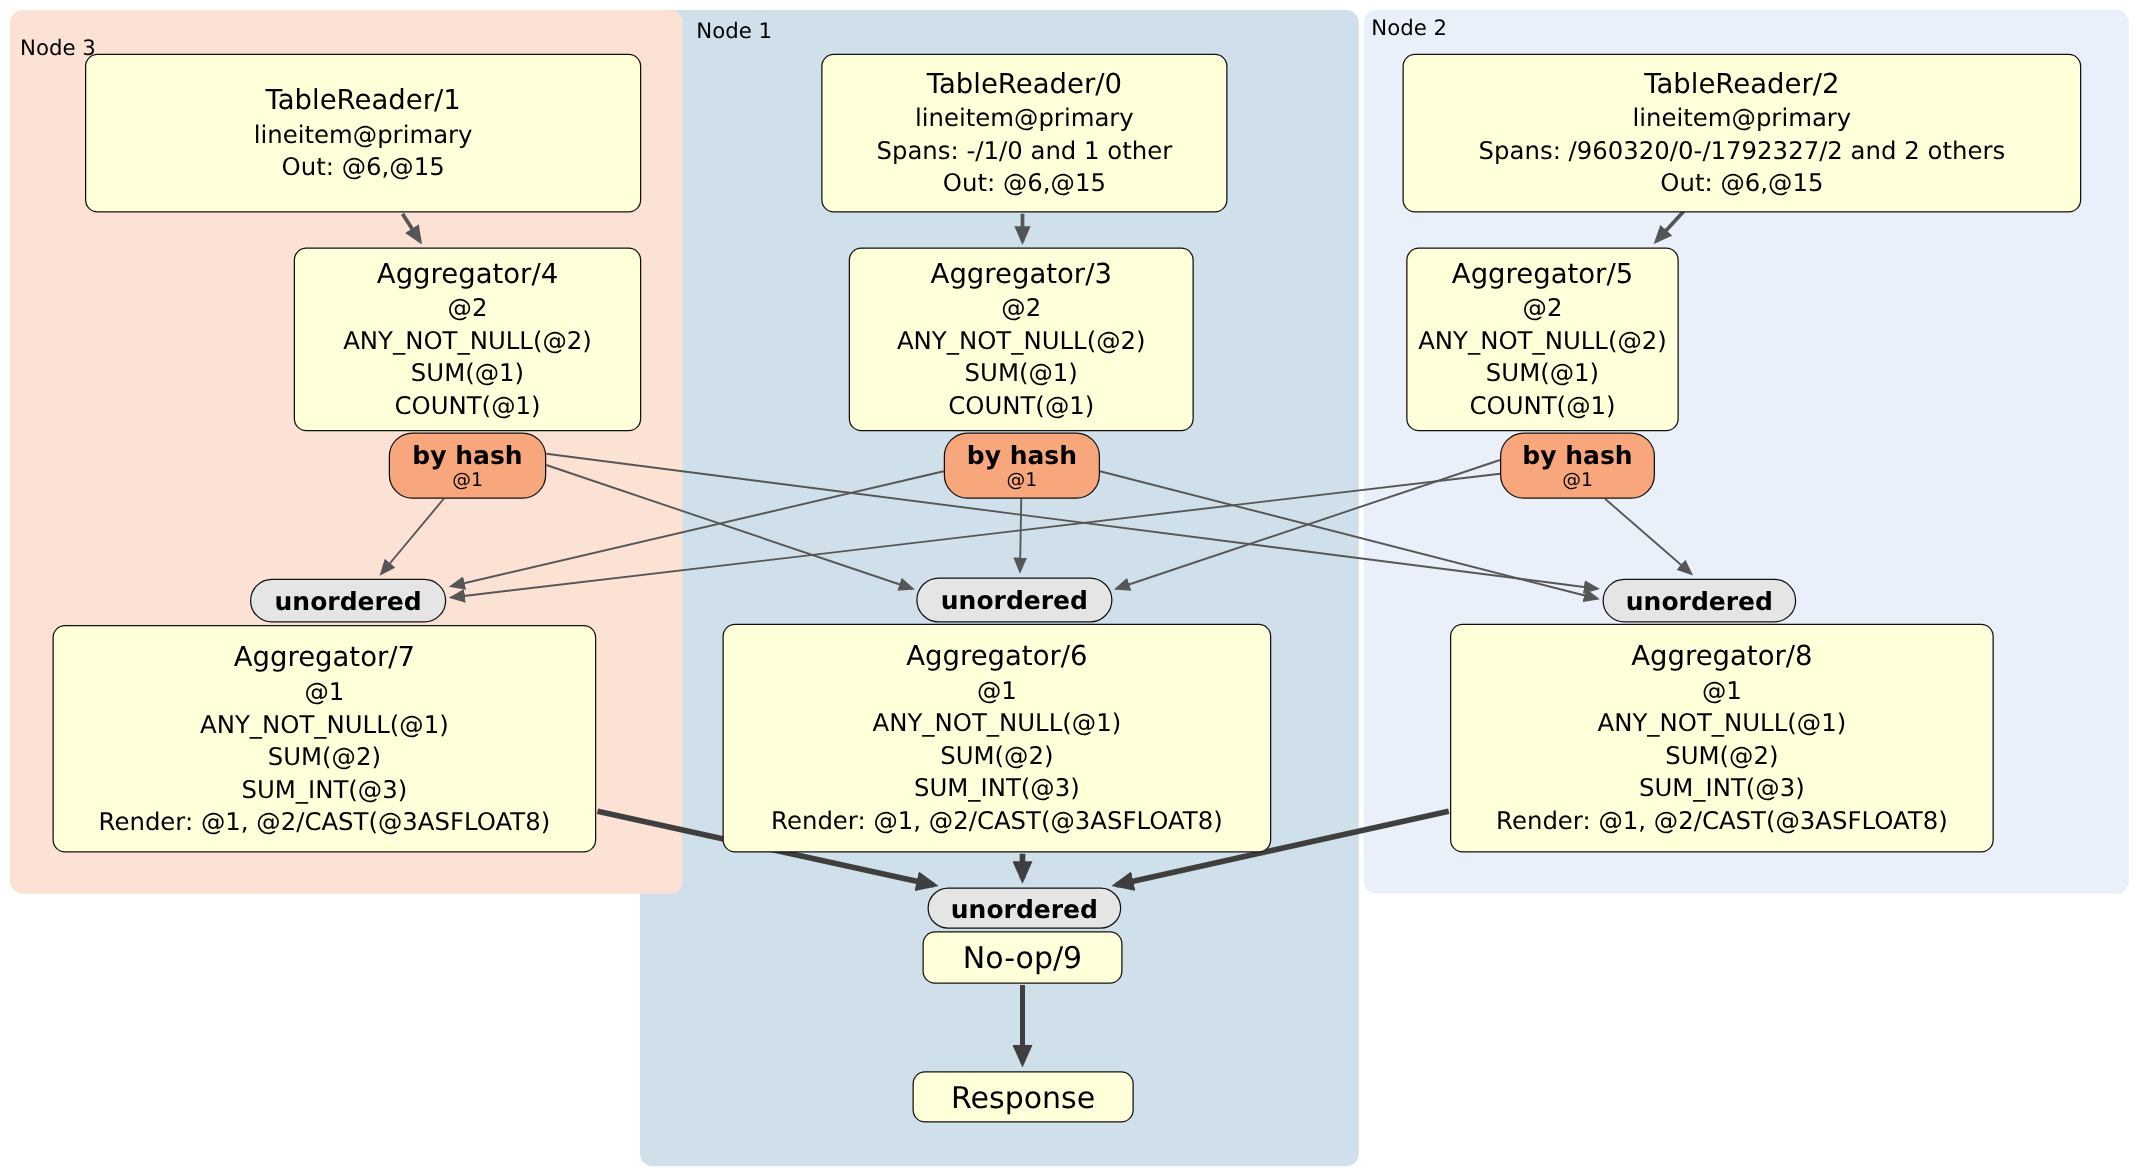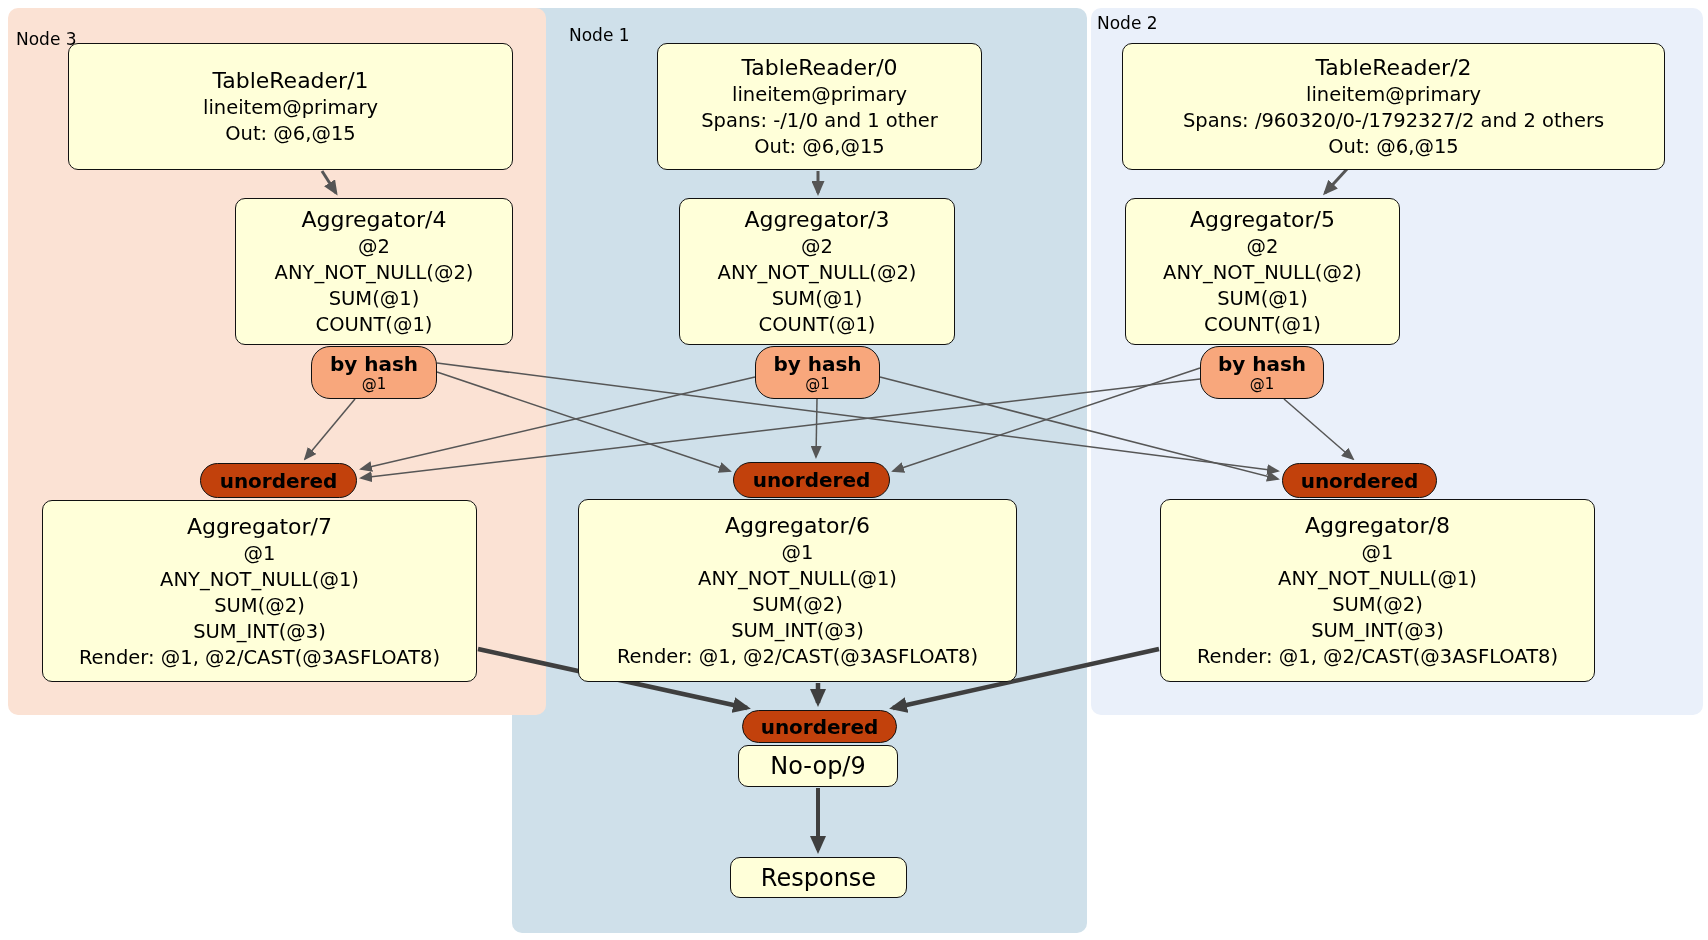--- a/index.html
+++ b/index.html
@@ -7,61 +7,61 @@
     position:relative; width:1708px; height:940px;
     font-family:"DejaVu Sans","Liberation Sans",sans-serif;
     color:#000; overflow:hidden; background:#ffffff;
   }
   .region { position:absolute; border-radius:10px; z-index:0; }
   #region-node1 { left:512px; top:8px; width:575px; height:925px; background:#cfe0ea; }
   #region-node3 { left:8px;   top:8px; width:538px; height:707px; background:#fbe2d4; }
   #region-node2 { left:1091px;top:8px; width:612px; height:707px; background:#eaf0fa; }
   .region-label { position:absolute; font-size:17px; line-height:20px; z-index:2; }
   #label-node3 { left:16px;   top:29px; }
-  #label-node1 { left:557px;  top:25px;margin-left:12px; }
+  #label-node1 { left:557px;  top:15px; }
   #label-node2 { left:1097px; top:13px; }
 
   #edges { position:absolute; left:0; top:0; z-index:1; }
 
   .procbox {
     position:absolute; background:#ffffd9; border:1.5px solid #111;
     border-radius:10px; box-sizing:border-box; z-index:2;
     display:flex; flex-direction:column; align-items:center; justify-content:center;
     text-align:center;
   }
   .procbox .title { font-weight:normal; font-size:22px; line-height:29px; white-space:nowrap; }
   .procbox .line  { font-size:19.5px; line-height:26px; white-space:nowrap; }
   .procbox.big-title .title { font-size:24px; line-height:30px; }
 
   #tr1  { left:68px;   top:43px;  width:445px; height:127px; }
   #tr0  { left:657px;  top:43px;  width:325px; height:127px; }
   #tr2  { left:1122px; top:43px;  width:543px; height:127px; }
   #agg4 { left:235px;  top:198px; width:278px; height:147px;align-items:center; }
   #agg3 { left:679px;  top:198px; width:276px; height:147px; }
-  #agg5 { left:1125px; top:198px; width:275px; height:147px; }
+  #agg5 { left:1125px; top:198px; width:218px; height:147px; }
   #agg7 { left:42px;   top:500px; width:435px; height:182px; }
   #agg6 { left:578px;  top:499px; width:439px; height:183px; }
   #agg8 { left:1160px; top:499px; width:435px; height:183px; }
   #noop9    { left:738px; top:745px; width:160px; height:42px; }
   #response { left:730px; top:857px; width:177px; height:41px; }
 
   .hashpill {
     position:absolute; background:#f8a77c; border:1.6px solid #111;
     border-radius:19px; box-sizing:border-box; z-index:3;
     display:flex; flex-direction:column; align-items:center; justify-content:center;
     text-align:center;
   }
   .hashpill .t { font-weight:bold; font-size:20px; line-height:23px; }
   .hashpill .s { font-size:15px;  line-height:17px; }
   #hash4 { left:311px;  top:346px; width:126px; height:53px; }
   #hash3 { left:755px;  top:346px; width:125px; height:53px; }
   #hash5 { left:1200px; top:346px; width:124px; height:53px; }
 
   .unpill {
-    position:absolute; background:#c2410c; border:1.6px solid #111;
+    position:absolute; background:#e5e5e5; border:1.6px solid #111;
     border-radius:18px; box-sizing:border-box; z-index:3;
     display:flex; align-items:center; justify-content:center;
     font-weight:bold; font-size:20px;
   }
   #un7 { left:200px;  top:463px; width:157px; height:35px; }
   #un6 { left:733px;  top:462px; width:157px; height:36px; }
   #un8 { left:1282px; top:463px; width:155px; height:35px; }
   #un9 { left:742px;  top:710px; width:155px; height:33px; }
 </style>
 </head>

